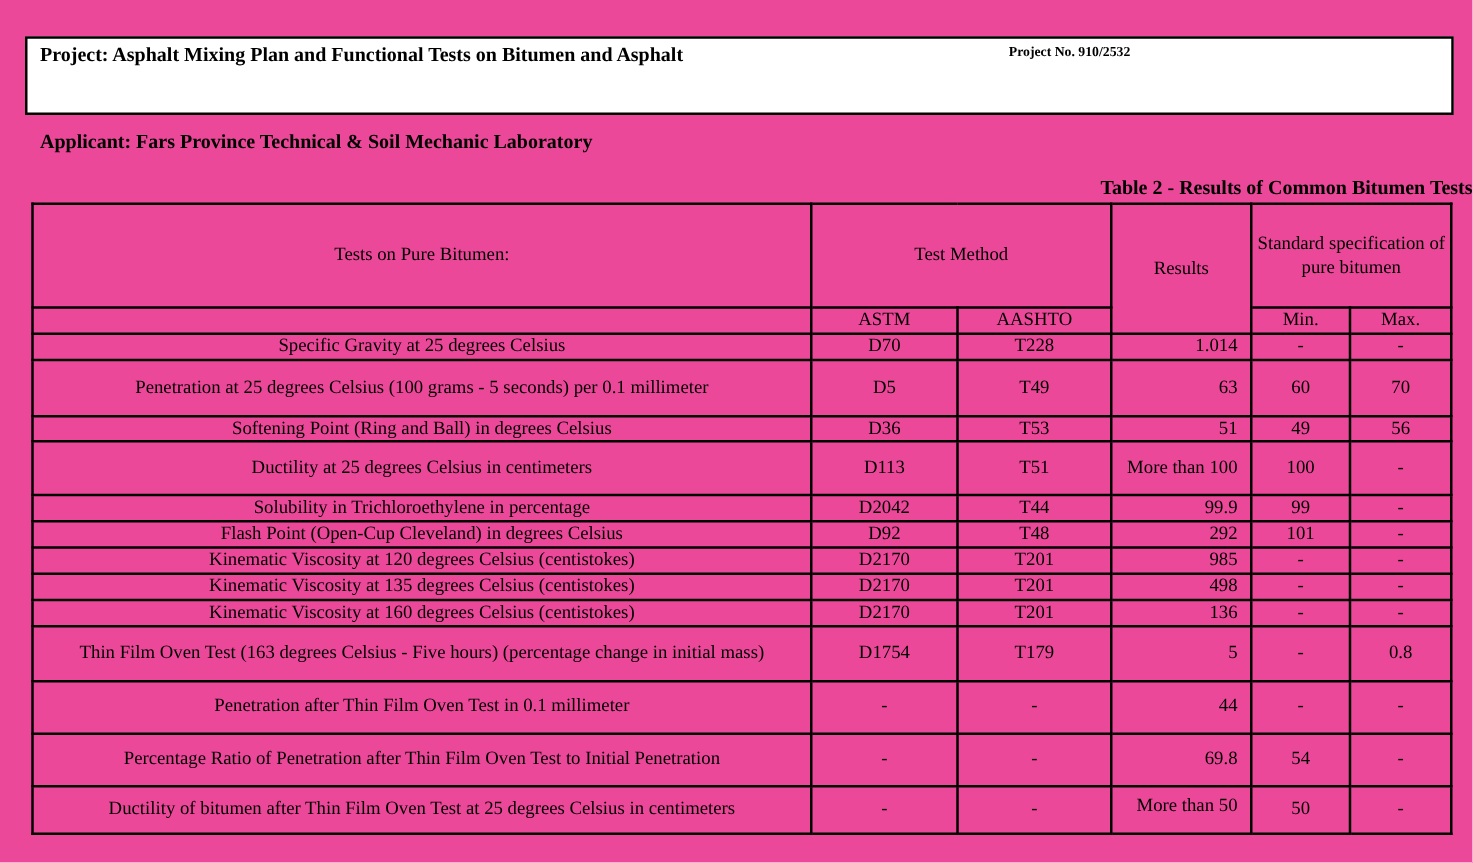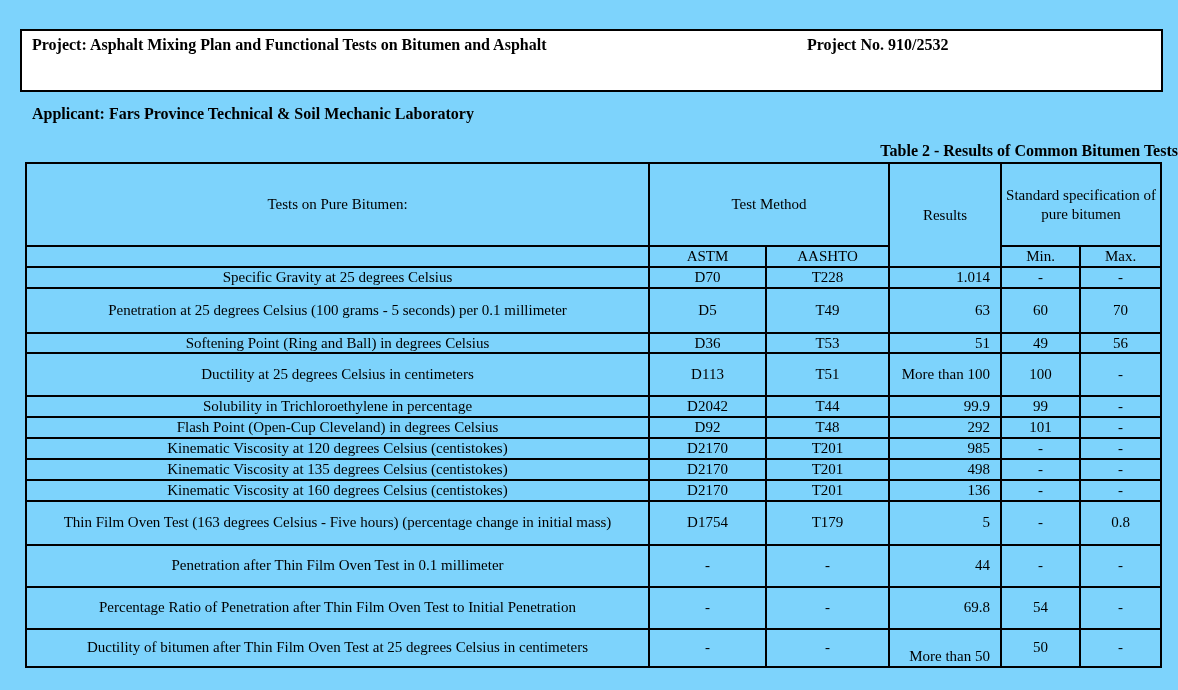--- a/index.html
+++ b/index.html
@@ -5,21 +5,21 @@
   * { margin: 0; padding: 0; box-sizing: border-box; }
   html, body { background: #ffffff; }
   body {
     font-family: "Liberation Serif", "DejaVu Serif", serif;
     color: #000000;
   }
   .page {
     position: relative;
     width: 1178px;
     height: 690px;
-    background: #7dd3fc;
+    background: #ec4899;
     overflow: hidden;
   }
   
   .header-box {
     position: absolute;
     left: 20px;
     top: 29px;
     width: 1143px;
     height: 63px;
     border: 2px solid #000000;
@@ -31,21 +31,21 @@
     top: 5px;
     width: 1120px;
     font-size: 16px;
     font-weight: bold;
     white-space: nowrap;
   }
   .header-project-no {
     position: absolute;
     left: 785px;
     top: 5px;
-    font-size: 16px;
+    font-size: 11px;
     font-weight: bold;
     white-space: nowrap;
   }
   .header-line2 {
     position: absolute;
     left: 10px;
     top: 36px;
     font-size: 16px;
     font-weight: bold;
     white-space: nowrap;
@@ -80,21 +80,21 @@
     padding: 0 4px;
     line-height: 1.25;
     overflow: hidden;
   }
   .results-table td.col-result { padding: 0 10px; text-align: right; }
   thead tr.hdr-row1 { height: 83px; }
   thead tr.hdr-row2 { height: 20px; }
   
   tbody tr:nth-child(13) td:nth-child(4) {
     vertical-align: top;
-    padding-top: 17px;
+    padding-top: 6px;
   }
 </style>
 </head>
 <body>
 
 <div class="page">
 
   <div class="header-box">
     <div class="header-line1">Project: Asphalt Mixing Plan and Functional Tests on Bitumen and Asphalt</div>
     <div class="header-project-no">Project No. 910/2532</div>

